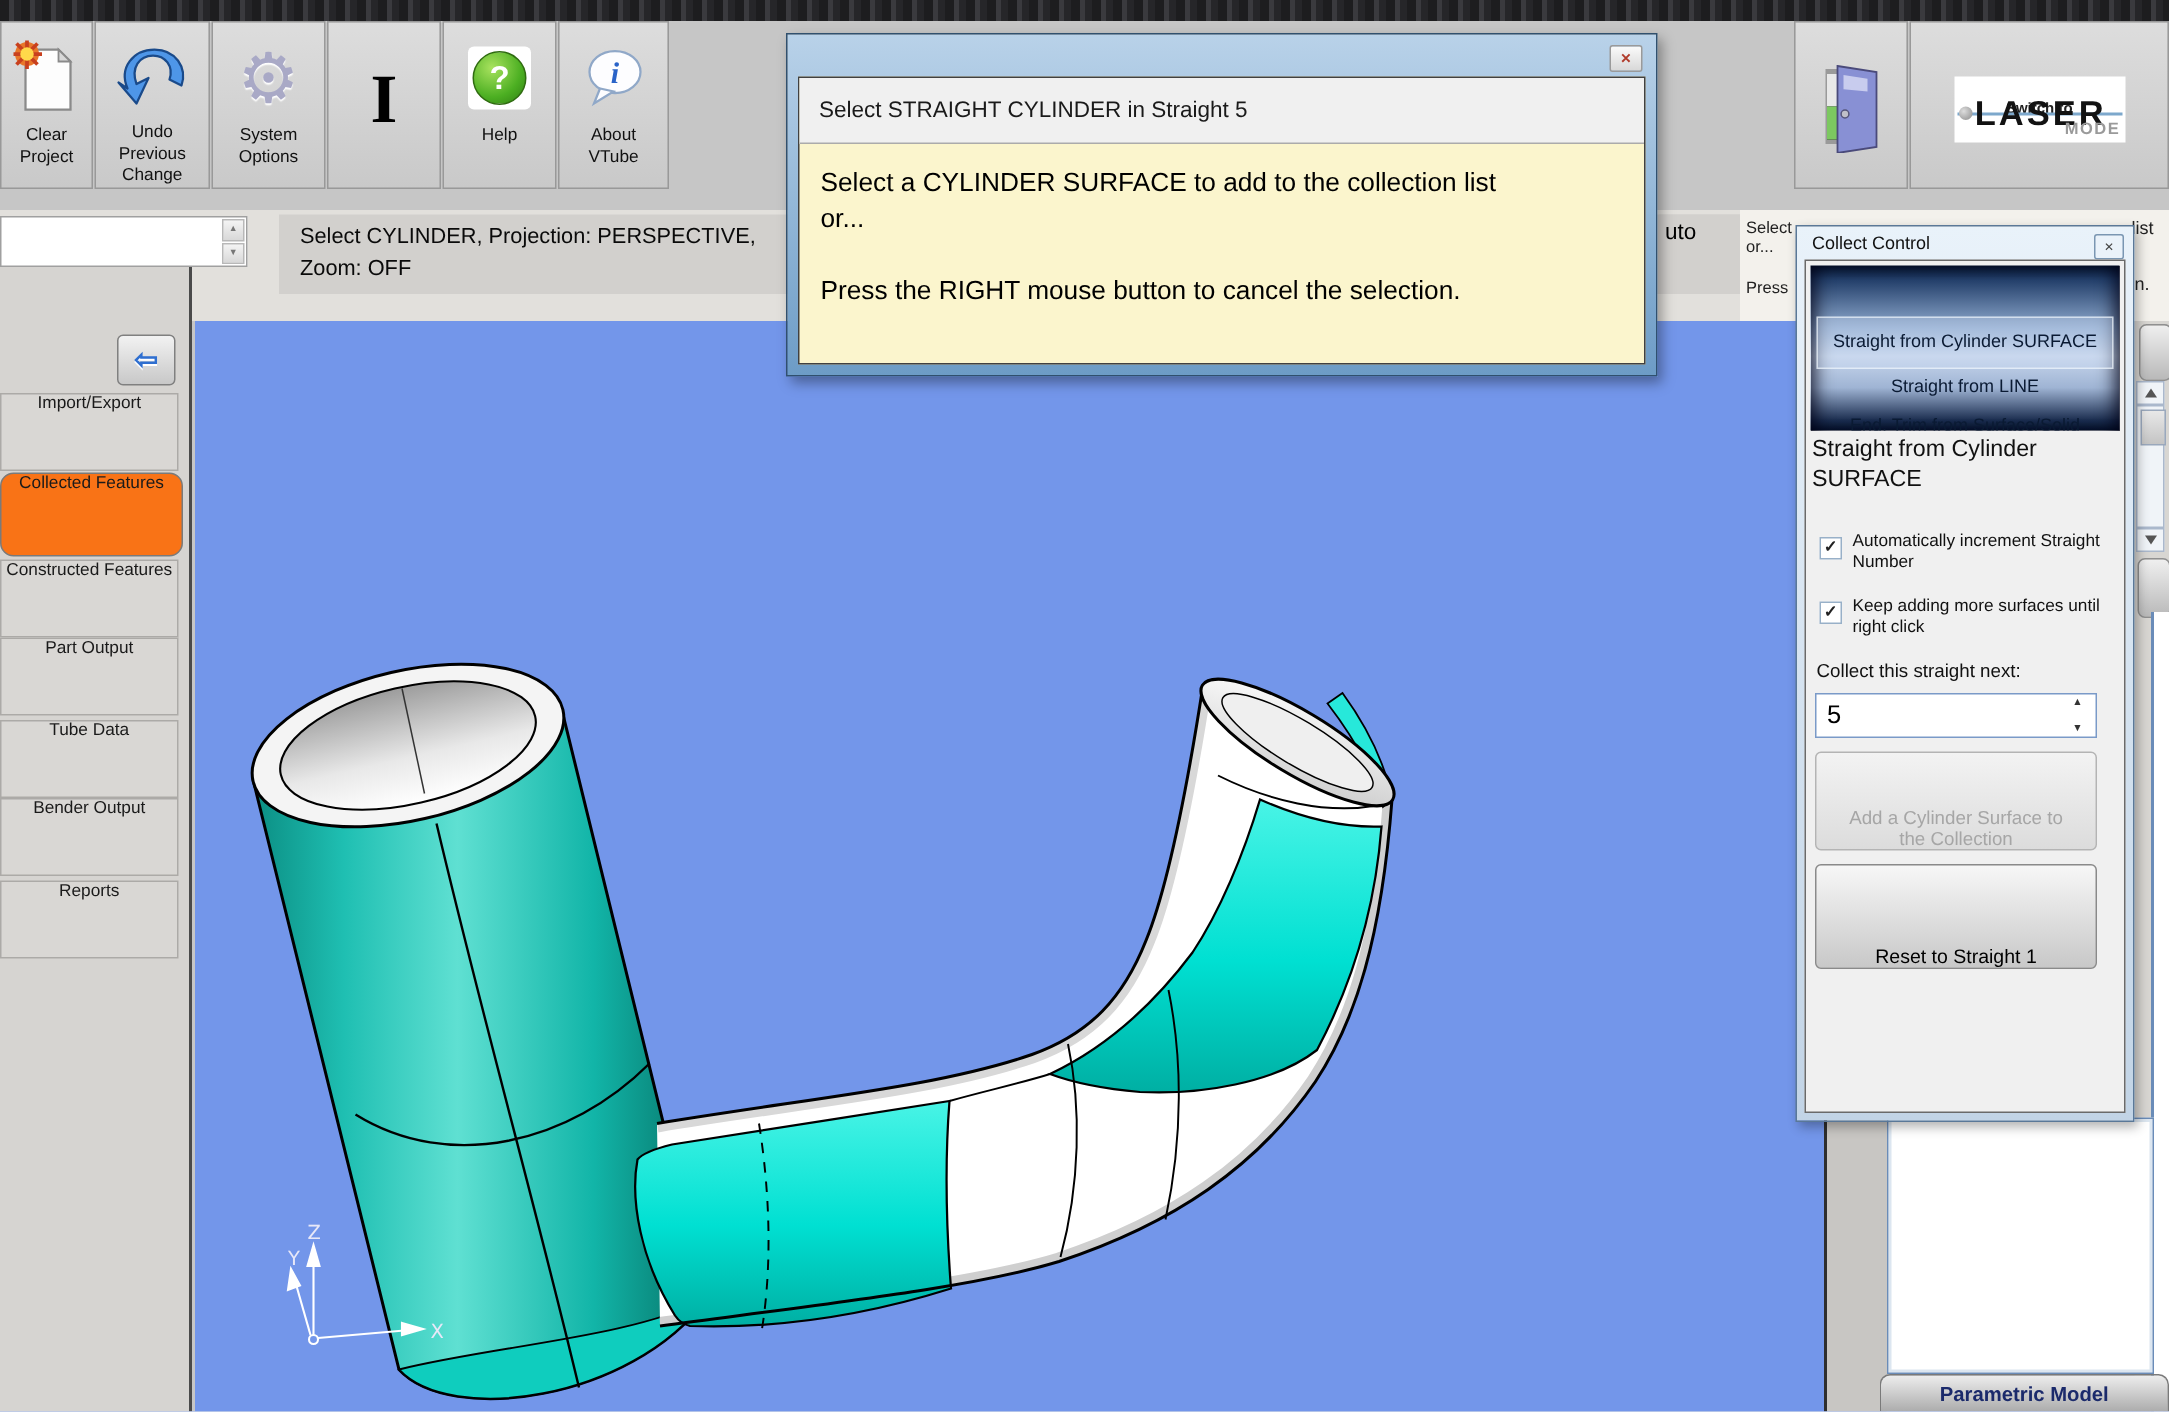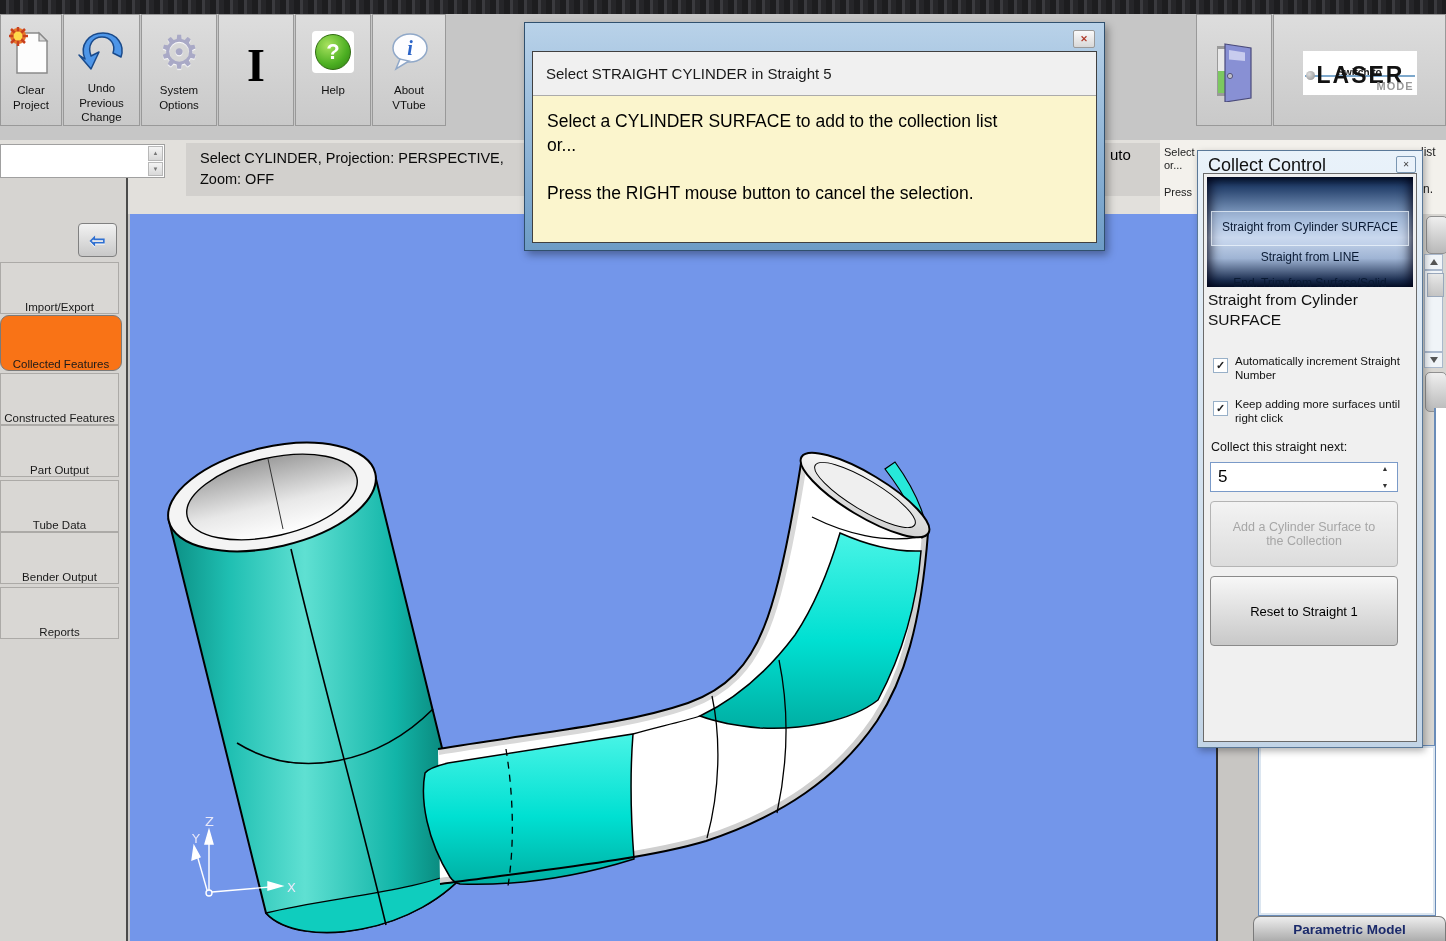--- a/index.html
+++ b/index.html
@@ -43,21 +43,21 @@
     font-size:14.5px;line-height:1.45;padding:5px 0 0 14px;box-sizing:border-box;}
   .frag-zone{left:1160px;top:140px;width:286px;height:74px;background:#F3F1EC;}
   .frag{position:absolute;color:#222;}
 
   
   .sidebar{left:0;top:178px;width:128px;height:763px;background:#D6D4D1;border-right:2px solid #4A4A4A;box-sizing:border-box;}
   .backbtn{position:absolute;left:78px;top:45px;width:37px;height:32px;border:1px solid #808080;border-radius:4px;
     background:linear-gradient(#F2F2F2,#C8C8C8);display:flex;align-items:center;justify-content:center;
     color:#2F6FD0;font-size:19px;font-weight:bold;text-shadow:0 1px 0 #fff;}
   .tab{position:absolute;left:0;width:119px;height:52px;background:#D9D7D4;border:1px solid #ACAAA7;
-    box-sizing:border-box;display:flex;align-items:flex-end;justify-content:center;
+    box-sizing:border-box;display:flex;align-items:flex-start;justify-content:center;
     font-size:11.5px;color:#1A1A1A;text-align:center;padding:0 3px;}
   .tab.active{background:#f97316;border:1px solid #7A7A7A;border-radius:9px;width:122px;z-index:2;height:56px;}
 
   
   .viewport{left:130px;top:214px;width:1086px;height:727px;background:#7396EA;border-right:2px solid #2E2E2E;box-sizing:content-box;}
   .gap-strip{left:1218px;top:214px;width:40px;height:727px;background:#C8C6C3;}
 
   
   .dialog{left:524px;top:22px;width:581px;height:229px;
     background:linear-gradient(#B9D2E9,#6D9CC6);border:1px solid #30506E;box-sizing:border-box;
@@ -67,21 +67,21 @@
     font-size:15px;color:#1A1A1A;display:flex;align-items:center;padding-left:13px;}
   .dialog-body{padding:13px 14px 0 14px;font-size:17.5px;color:#000;line-height:1.38;}
   .dialog-close{position:absolute;top:7px;right:9px;width:20px;height:16px;border:1px solid #9A9A9A;border-radius:2px;
     background:linear-gradient(#FAFAFA,#D8D8D8);color:#B03A2A;font-size:9px;font-weight:bold;
     display:flex;align-items:center;justify-content:center;}
 
   
   .collect{left:1197px;top:150px;width:226px;height:598px;
     background:linear-gradient(#E9F2FA,#C2D4E6);border:1px solid #5A7898;box-sizing:border-box;
     box-shadow:2px 3px 7px rgba(0,0,0,.3);}
-  .collect-title{position:absolute;left:10px;top:4px;font-size:18px;color:#111;}
+  .collect-title{position:absolute;left:10px;top:4px;font-size:12px;color:#111;}
   .collect-close{position:absolute;top:5px;right:6px;width:18px;height:15px;border:1px solid #7A96B2;border-radius:2px;
     background:#EAF2FA;color:#444;font-size:8px;display:flex;align-items:center;justify-content:center;}
   .collect-inner{position:absolute;left:5px;top:22px;width:214px;height:569px;background:#F0F0F0;
     border:1px solid #6A6A6A;box-sizing:border-box;}
   .lb{position:absolute;left:3px;top:3px;width:206px;height:110px;overflow:hidden;
     background:linear-gradient(#04102A 0%,#24406B 9%,#8FAACE 38%,#C7D6EC 55%,#9FB4D4 74%,#1A2C4E 94%,#04102A 100%);
     box-shadow:inset 10px 0 12px -7px rgba(0,0,20,.85), inset -10px 0 12px -7px rgba(0,0,20,.85);}
   .lb-item{position:absolute;left:4px;width:198px;text-align:center;font-size:12px;color:#0A1A33;}
   .lb-sel{position:absolute;left:4px;top:34px;width:196px;height:33px;
     background:rgba(205,221,243,.35);border:1px solid rgba(245,250,255,.65);}
@@ -89,21 +89,21 @@
   .cbrow{position:absolute;left:9px;width:196px;display:flex;gap:7px;}
   .cbox{width:13px;height:13px;background:#fff;border:1px solid #98B0C8;flex:0 0 auto;margin-top:3px;
     font-size:11px;line-height:12px;color:#222;text-align:center;font-weight:bold;}
   .cblbl{font-size:11.5px;color:#111;line-height:1.18;}
   .smalllbl{position:absolute;left:7px;font-size:12.5px;color:#111;}
   .spinedit{position:absolute;left:6px;top:288px;width:188px;height:30px;background:#fff;border:1px solid #7A9AC8;
     box-sizing:border-box;font-size:17px;color:#000;padding:4px 0 0 7px;}
   .spinarrows{position:absolute;right:5px;top:2px;width:14px;height:24px;display:flex;flex-direction:column;
     justify-content:space-between;font-size:7px;color:#333;text-align:center;}
   .pbtn{position:absolute;left:6px;width:188px;border-radius:4px;box-sizing:border-box;
-    display:flex;align-items:center;justify-content:center;text-align:center;font-size:12.5px;}
+    display:flex;align-items:flex-end;justify-content:center;text-align:center;font-size:12.5px;}
   .pbtn.disabled{top:327px;height:66px;background:linear-gradient(#F3F3F3,#DCDCDC);border:1px solid #B4B4B4;color:#A6A6A6;}
   .pbtn.enabled{top:402px;height:70px;background:linear-gradient(#F7F7F7,#C8C8C8);border:1px solid #8A8A8A;color:#000;font-size:13px;}
 
   
   .rstrip{left:1423px;top:214px;width:23px;height:727px;background:#D8D6D2;}
   .rs-btn{position:absolute;width:20px;border:1px solid #909090;border-radius:5px;
     background:linear-gradient(#EFEFEF,#B9B9B9);}
   .sb{position:absolute;left:1px;width:19px;background:#F0F4F8;border:1px solid #AAB8CC;box-sizing:border-box;}
   .sb-arrow{width:0;height:0;margin:4px auto;}
   .up{border-left:4px solid transparent;border-right:4px solid transparent;border-bottom:6px solid #555;}

